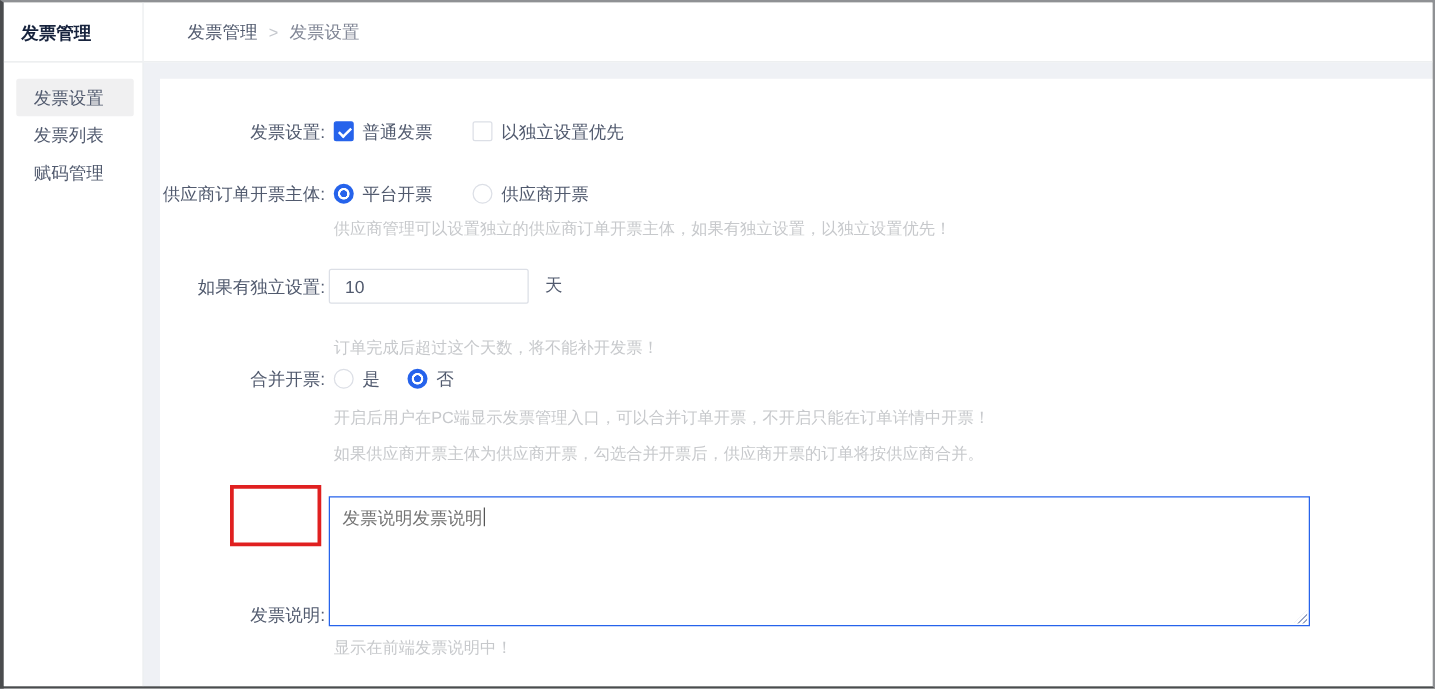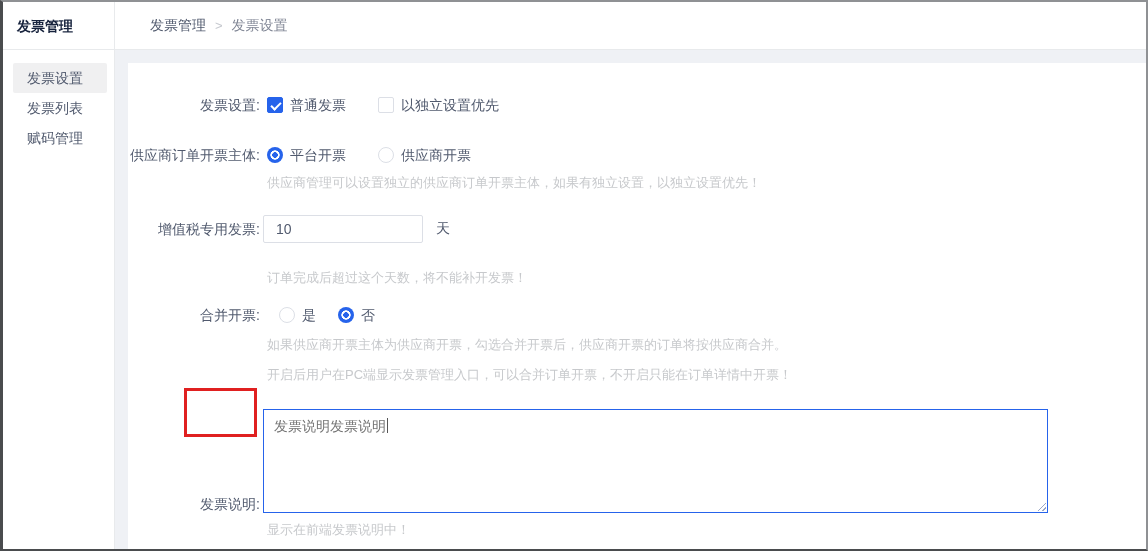--- a/index.html
+++ b/index.html
@@ -187,21 +187,21 @@
     border: 3px solid #e02020;
     pointer-events: none;
   }
 
   
   .r1 { margin-top: 0; }
   .r2 { margin-top: 32px; }
   .hA { margin-top: 11px; }
   .r3 { margin-top: 24px; }
   .hB { margin-top: 27px; }
-  .r4 { margin-top: 20px; gap: 12px; }
+  .r4 { margin-top: 8px; }
   .hC { margin-top: 14px; }
   .hD { margin-top: 13px; }
   .r5 { margin-top: 26px; }
   .hE { margin-top: 9px; }
 </style>
 </head>
 <body>
 
 <div class="window">
 
@@ -248,43 +248,43 @@
             </div>
             <div class="opt">
               <span class="radio"></span>
               <span class="opt-label">供应商开票</span>
             </div>
           </div>
         </div>
         <div class="hint hA">供应商管理可以设置独立的供应商订单开票主体，如果有独立设置，以独立设置优先！</div>
 
         <div class="form-row r3 row-input">
-          <div class="flabel">增值税专用发票:</div>
+          <div class="flabel">如果有独立设置:</div>
           <div class="fcontent tight">
             <input class="text-input" type="text" value="10" style="">
             <span class="unit">天</span>
           </div>
         </div>
         <div class="hint hB">订单完成后超过这个天数，将不能补开发票！</div>
 
         <div class="form-row r4">
           <div class="flabel">合并开票:</div>
           <div class="fcontent">
             <div class="opt opt-narrow">
               <span class="radio"></span>
               <span class="opt-label">是</span>
             </div>
             <div class="opt opt-narrow">
               <span class="radio checked"></span>
               <span class="opt-label">否</span>
             </div>
           </div>
         </div>
+        <div class="hint hC">开启后用户在PC端显示发票管理入口，可以合并订单开票，不开启只能在订单详情中开票！</div>
         <div class="hint hD">如果供应商开票主体为供应商开票，勾选合并开票后，供应商开票的订单将按供应商合并。</div>
-        <div class="hint hC">开启后用户在PC端显示发票管理入口，可以合并订单开票，不开启只能在订单详情中开票！</div>
 
         <div class="form-row r5 row-textarea">
           <div class="flabel">发票说明:</div>
           <div class="fcontent tight">
             <div class="textarea">
               <span>发票说明发票说明</span><span class="caret"></span>
               <span class="resize-grip"></span>
             </div>
           </div>
         </div>

